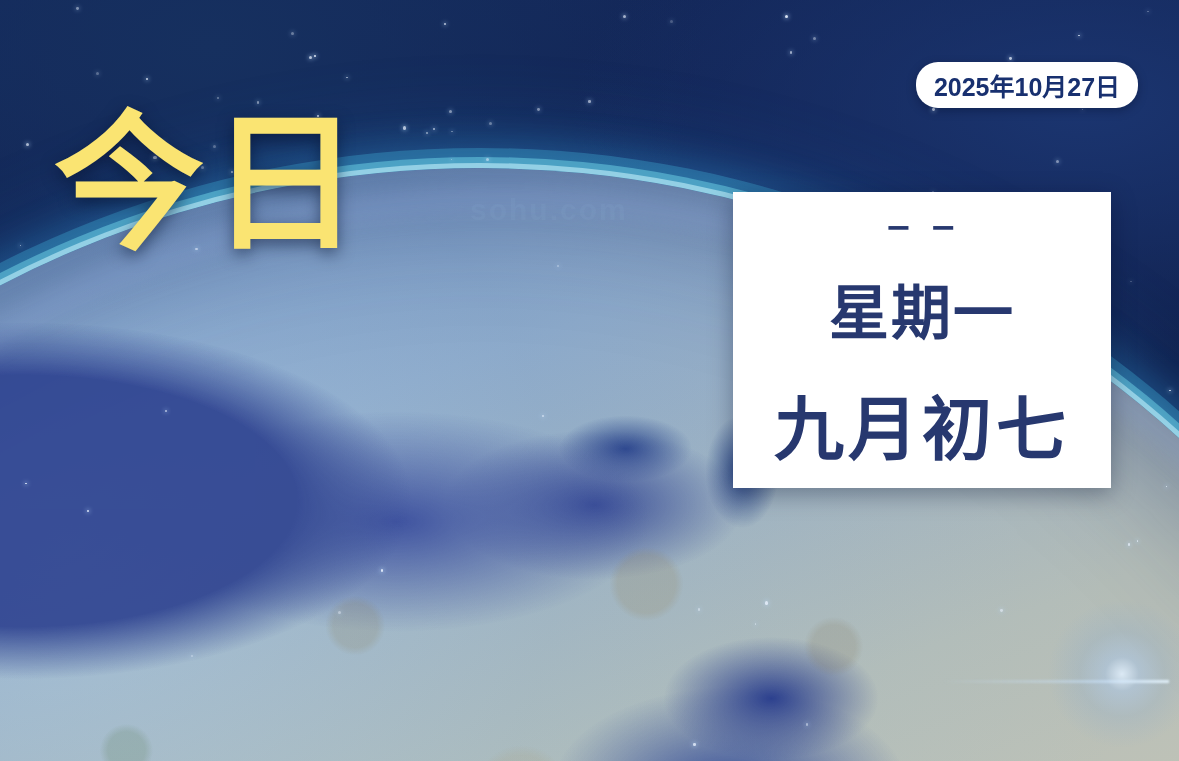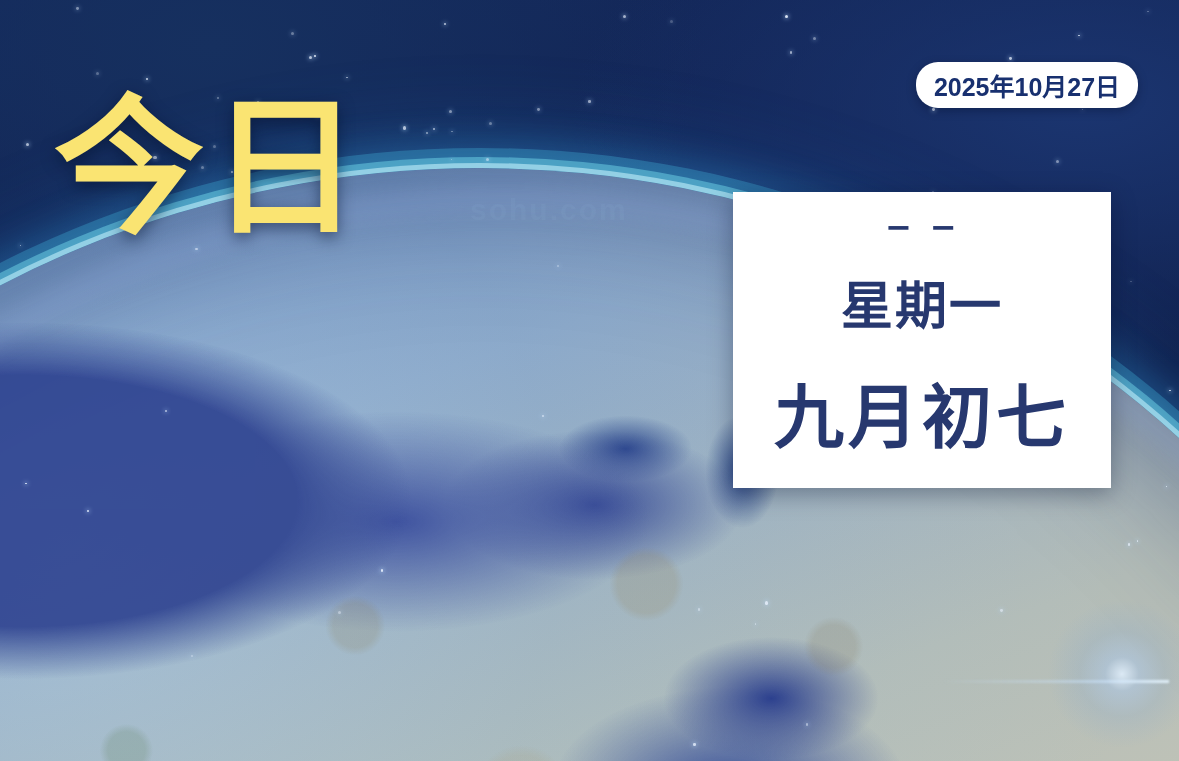--- a/index.html
+++ b/index.html
@@ -148,21 +148,21 @@
     font-weight: 700;
     letter-spacing: 2px;
     color: rgba(190,215,255,0.055);
     pointer-events: none;
   }
 
   
   .brand {
     position: absolute;
     left: 54px;
-    top: 96px;
+    top: 112px;
     line-height: 0.96;
     font-weight: 700;
     text-align: center;
   }
   .brand-line {
     font-size: 150px;
     letter-spacing: 6px;
     font-family: "DejaVu Sans", "Liberation Sans", sans-serif;
     display: block;
     text-shadow: 0 5px 16px rgba(4,14,44,0.55);
@@ -237,21 +237,21 @@
     font-weight: 700;
     letter-spacing: 2px;
     font-family: "DejaVu Sans", "Liberation Sans", sans-serif;
     display: flex;
     align-items: center;
     gap: 16px;
   }
   .issue .dash { font-size: 32px; font-weight: 700; }
   .weekday {
     color: #27386f;
-    font-size: 52px;
+    font-size: 60px;
     font-weight: 700;
     letter-spacing: 2px;
     margin-top: 18px;
     font-family: "DejaVu Sans", "Liberation Sans", sans-serif;
   }
   .lunar {
     color: #27386f;
     font-size: 70px;
     font-weight: 700;
     letter-spacing: 4px;

